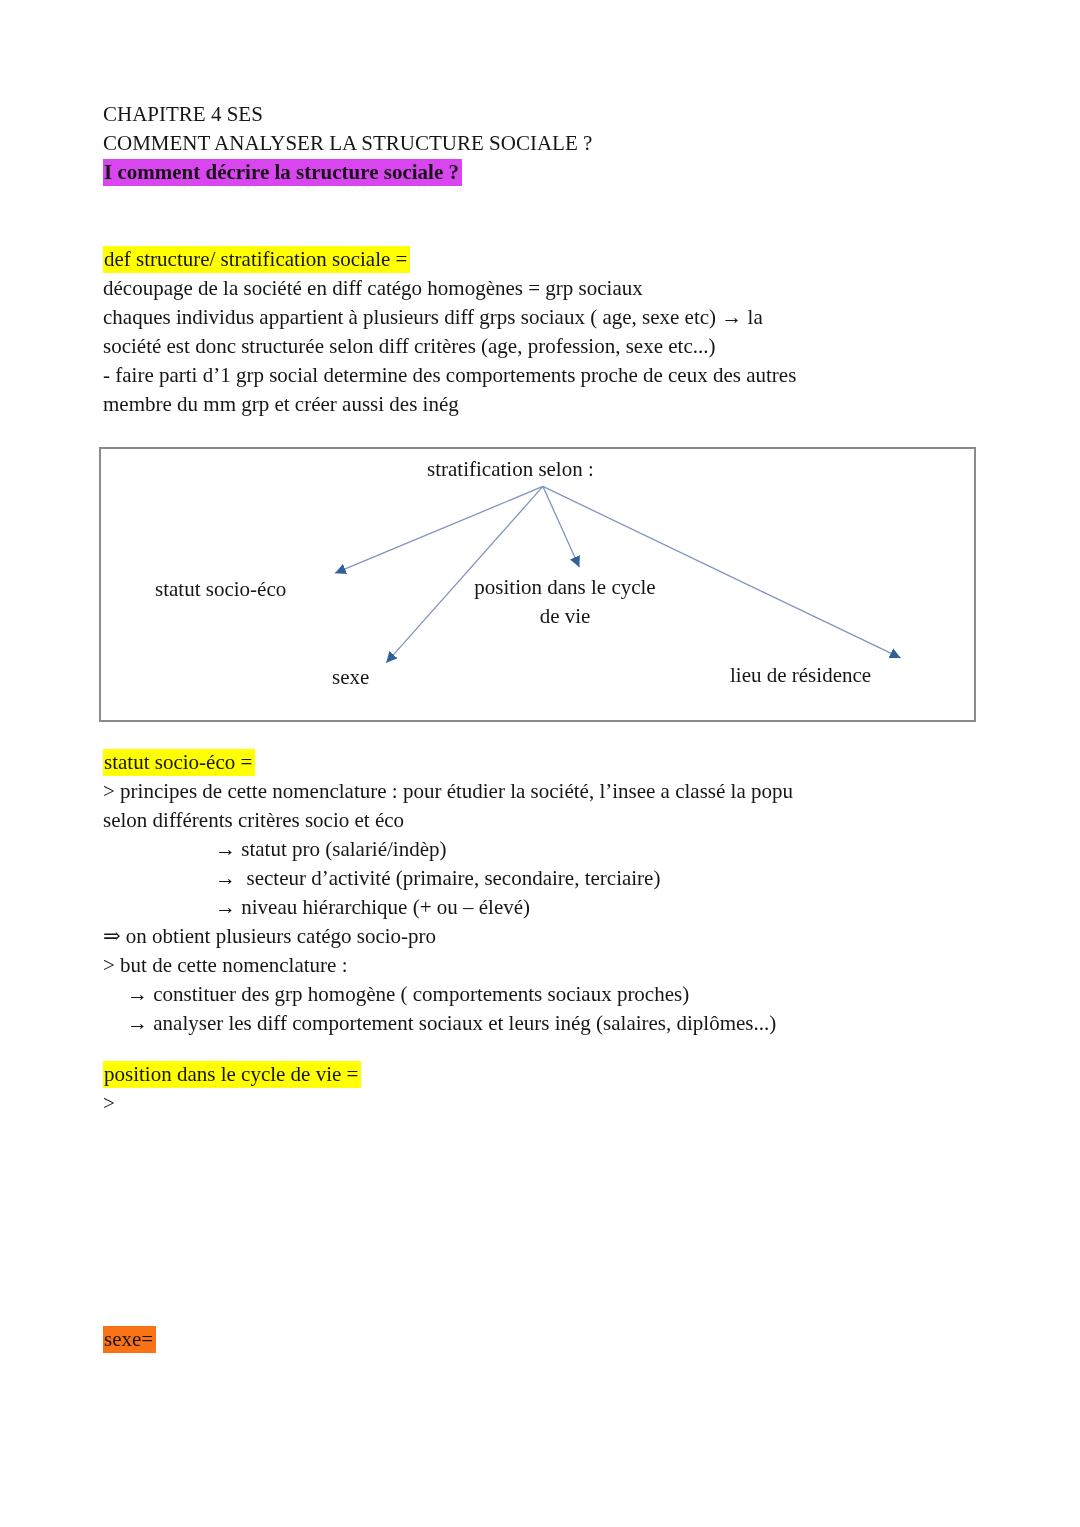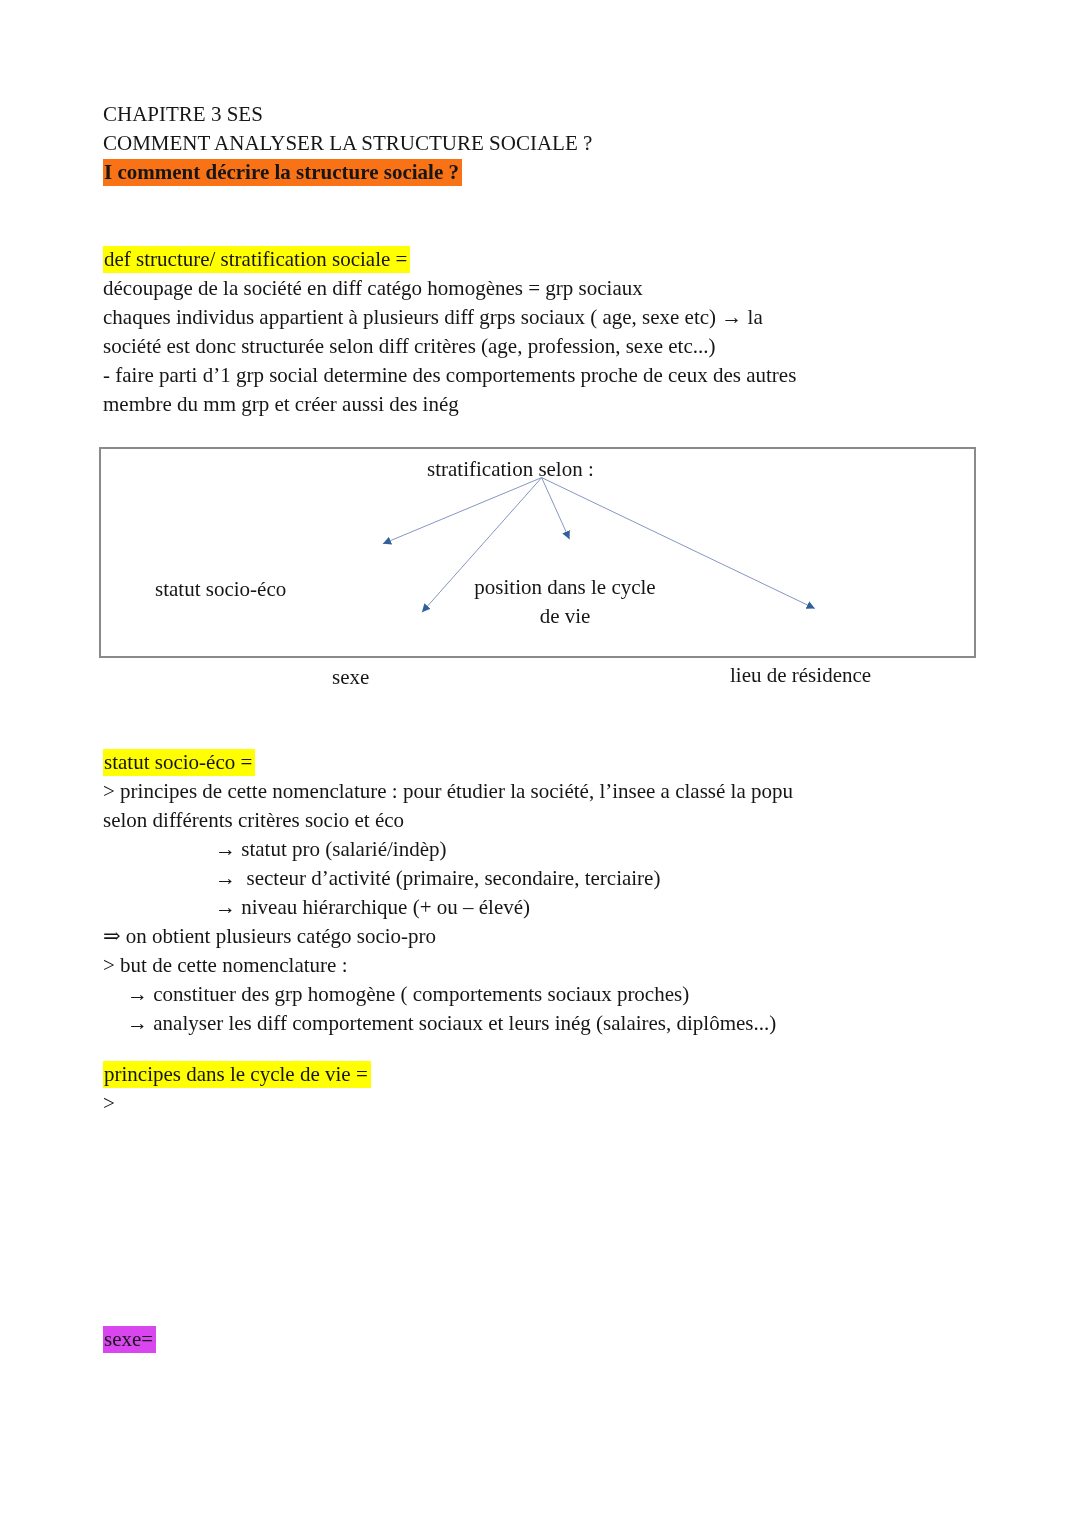--- a/index.html
+++ b/index.html
@@ -21,21 +21,21 @@
   .hl { background: #ffff00; padding: 1px 3px 2px 1px; }
   .bold { font-weight: 700; }
   .indent-crit { padding-left: 112px; }
   .indent-goal { padding-left: 24px; }
 
   .diagram-box {
     position: absolute;
     left: 99px;
     top: 447px;
     width: 877px;
-    height: 211px;
+    height: 275px;
     border: 2px solid #1d4ed8;
     background: #ffffff;
   }
   .diagram-box svg {
     position: absolute;
     left: 0; top: 0;
     width: 100%; height: 100%;
   }
   .dg-label { position: absolute; white-space: pre-line; }
   .dg-title    { left: 326px; top: 6px; }
@@ -43,23 +43,23 @@
   .dg-position { left: 353px; top: 124px; width: 222px; text-align: center; }
   .dg-sexe     { left: 231px; top: 214px; }
   .dg-lieu     { left: 629px; top: 212px; }
 </style>
 </head>
 <body>
 
 <div class="page" style="color: rgb(22, 22, 22);">
 
   <div class="block" style="top:100px;">
-    <div>CHAPITRE 3 SES</div>
+    <div>CHAPITRE 4 SES</div>
     <div>COMMENT ANALYSER LA STRUCTURE SOCIALE ?</div>
-    <div><span class="hl bold" style="background: #f97316;">I comment décrire la structure sociale ?</span></div>
+    <div><span class="hl bold" style="background: #d946ef;">I comment décrire la structure sociale ?</span></div>
   </div>
 
   <div class="block" style="top:245px;">
     <div><span class="hl" style="background: rgb(255, 255, 0);">def structure/ stratification sociale =</span></div>
     <div class="ml">découpage de la société en diff catégo homogènes = grp sociaux
 chaques individus appartient à plusieurs diff grps sociaux ( age, sexe etc)  →  la
 société est donc structurée selon diff critères (age, profession, sexe etc...)
 - faire parti d’1 grp social determine des comportements proche de ceux des autres
 membre du mm grp et créer aussi des inég</div>
   </div>
@@ -91,21 +91,21 @@
     <div class="pw indent-crit">→ statut pro (salarié/indèp)</div>
     <div class="pw indent-crit">→  secteur d’activité (primaire, secondaire, terciaire)</div>
     <div class="pw indent-crit">→ niveau hiérarchique (+ ou – élevé)</div>
     <div>⇒ on obtient plusieurs catégo socio-pro</div>
     <div>&gt; but de cette nomenclature :</div>
     <div class="pw indent-goal">→ constituer des grp homogène ( comportements sociaux proches)</div>
     <div class="pw indent-goal">→ analyser les diff comportement sociaux et leurs inég (salaires, diplômes...)</div>
   </div>
 
   <div class="block" style="top:1060px;">
-    <div><span class="hl" style="background: rgb(255, 255, 0);">principes dans le cycle de vie =</span></div>
+    <div><span class="hl" style="background: rgb(255, 255, 0);">position dans le cycle de vie =</span></div>
     <div>&gt;</div>
   </div>
 
   <div class="block" style="top:1325px;">
-    <div><span class="hl" style="background: #d946ef;">sexe=</span></div>
+    <div><span class="hl" style="background: #f97316;">sexe=</span></div>
   </div>
 
 </div>
 
 </body></html>

